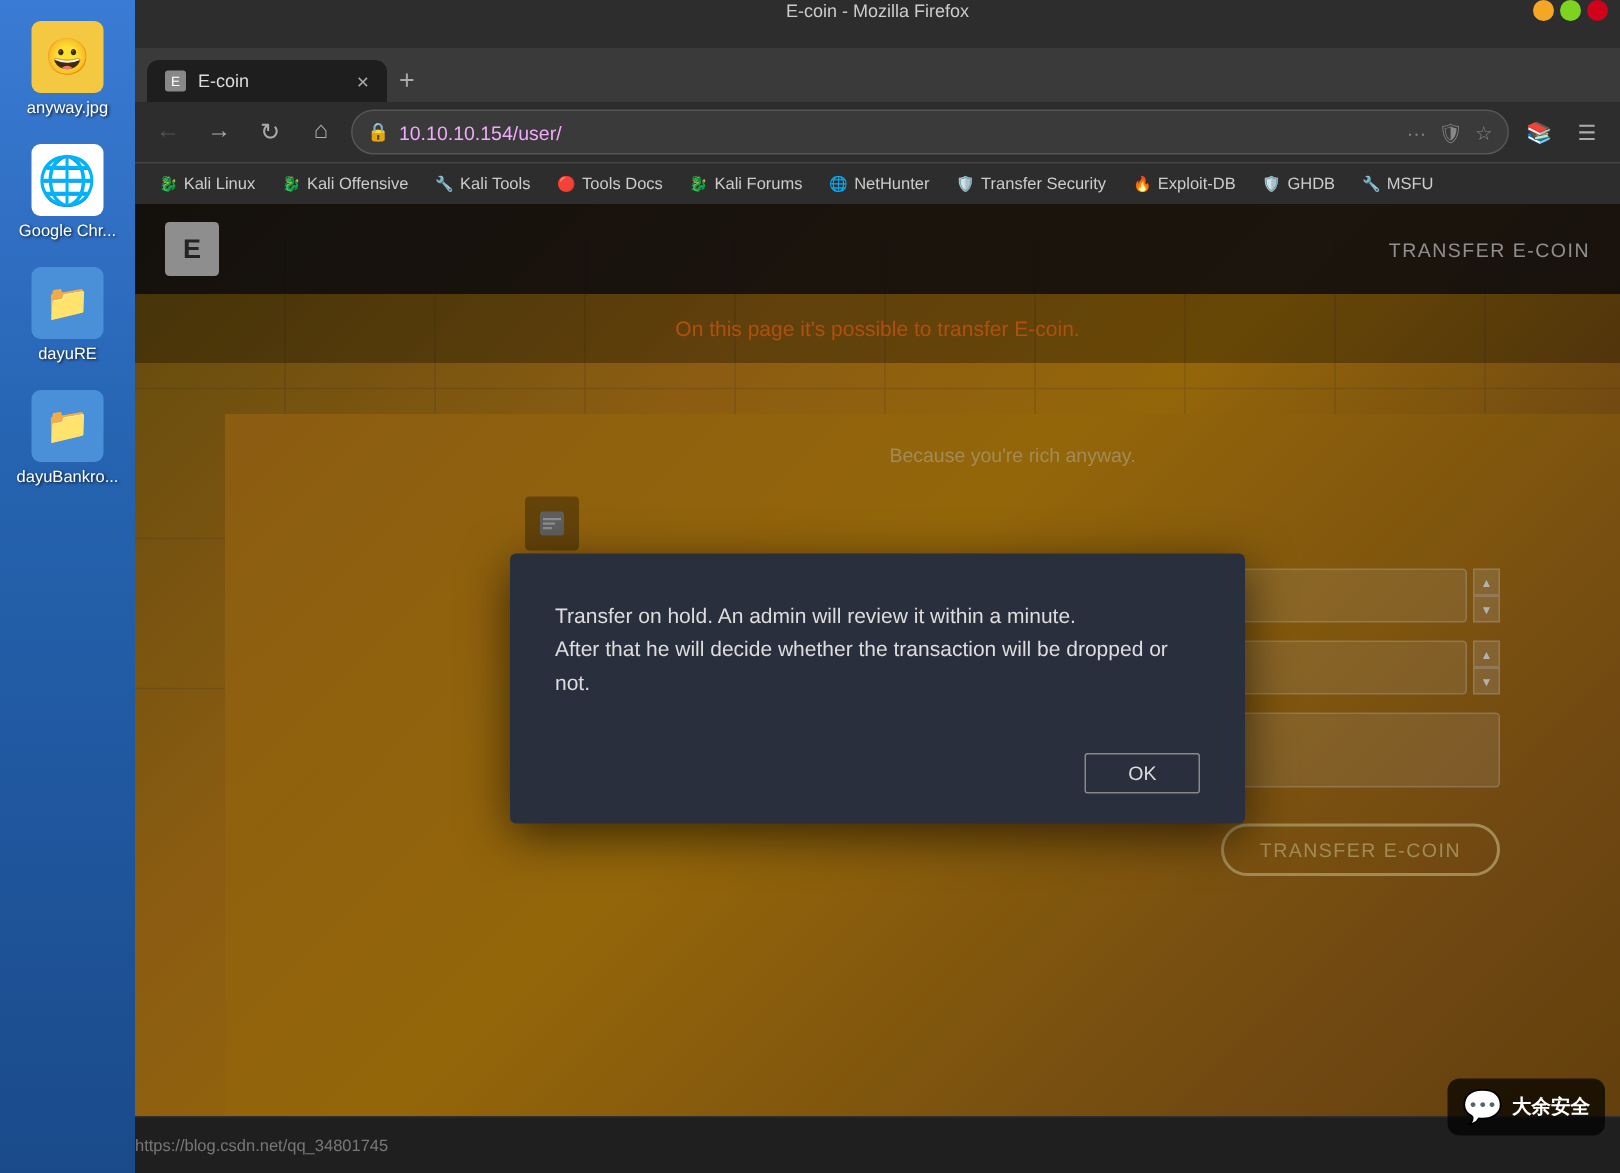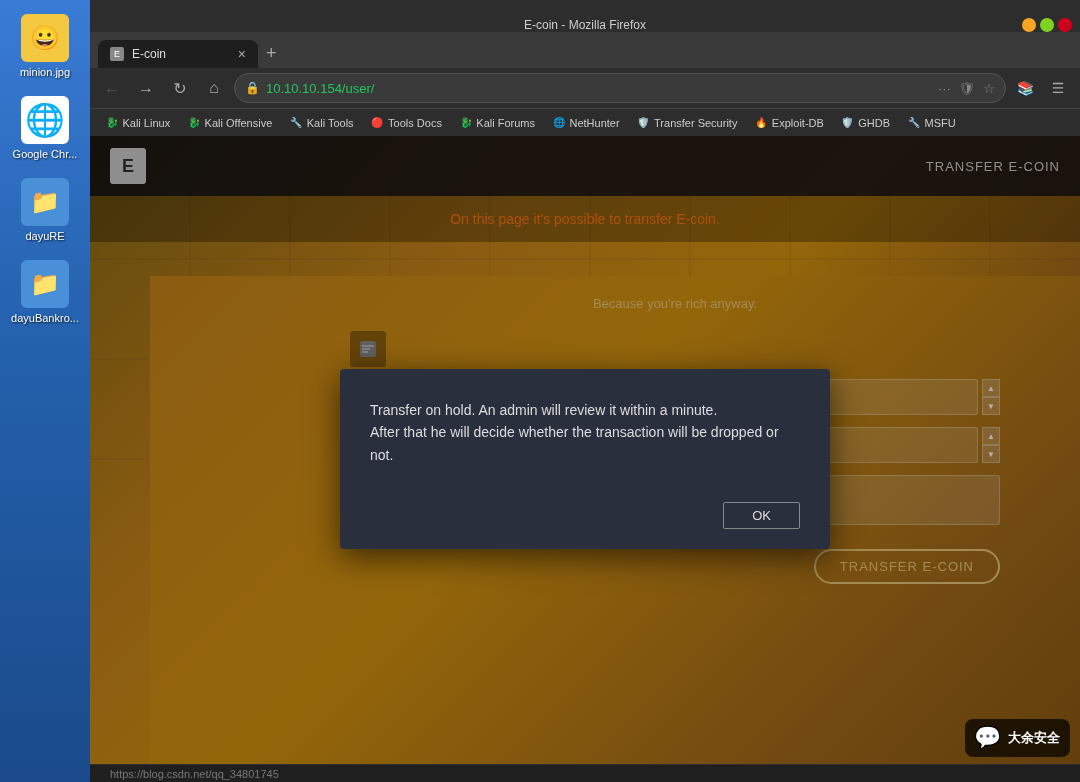--- a/index.html
+++ b/index.html
@@ -51,21 +51,21 @@
       background: #1e1e1e;
       display: flex;
       flex-direction: column;
     }
 
     
     .title-bar {
       background: #2d2d2d;
       height: 32px;
       display: flex;
-      align-items: flex-end;
+      align-items: flex-start;
       padding: 0 8px;
       gap: 4px;
     }
     .title-bar-text {
       color: #ccc;
       font-size: 12px;
       position: absolute;
       left: 50%;
       transform: translateX(-50%);
     }
@@ -153,21 +153,21 @@
       border-radius: 20px;
       height: 30px;
       display: flex;
       align-items: center;
       padding: 0 10px;
       gap: 6px;
       color: #ccc;
       font-size: 13px;
     }
     .url-lock { color: #888; font-size: 12px; }
-    .url-text { color: #22c55e; }
+    .url-text { color: #f0abfc; }
     .url-extra { margin-left: auto; display: flex; gap: 8px; color: #888; font-size: 13px; }
     .nav-icons { display: flex; gap: 4px; color: #aaa; }
     .nav-icon-btn {
       width: 28px; height: 28px;
       background: none;
       border: none;
       color: #aaa;
       font-size: 14px;
       cursor: pointer;
       border-radius: 50%;
@@ -357,25 +357,25 @@
       padding: 5px 28px;
       font-size: 13px;
       cursor: pointer;
       border-radius: 2px;
     }
 
     
     .status-bar {
       position: absolute;
       bottom: 0; left: 0; right: 0;
-      height: 18px;
+      height: 38px;
       background: #2d2d2d;
       display: flex;
       align-items: center;
-      padding: 0 20px;
+      padding: 0 0;
       border-top: 1px solid #444;
     }
     .status-url {
       color: #aaa;
       font-size: 11px;
     }
 
     
     .wechat-watermark {
       position: absolute;
@@ -398,21 +398,21 @@
       font-size: 13px;
       font-weight: bold;
     }
   </style>
 </head>
 <body>
 
 <div class="desktop">
   <div class="desktop-icon">
     <div class="icon-img minion-icon">😀</div>
-    <span class="icon-label">minion.jpg</span>
+    <span class="icon-label">anyway.jpg</span>
   </div>
   <div class="desktop-icon">
     <div class="icon-img google-icon" style="font-size:32px;">🌐</div>
     <span class="icon-label">Google Chr...</span>
   </div>
   <div class="desktop-icon">
     <div class="icon-img folder-icon">📁</div>
     <span class="icon-label">dayuRE</span>
   </div>
   <div class="desktop-icon">

